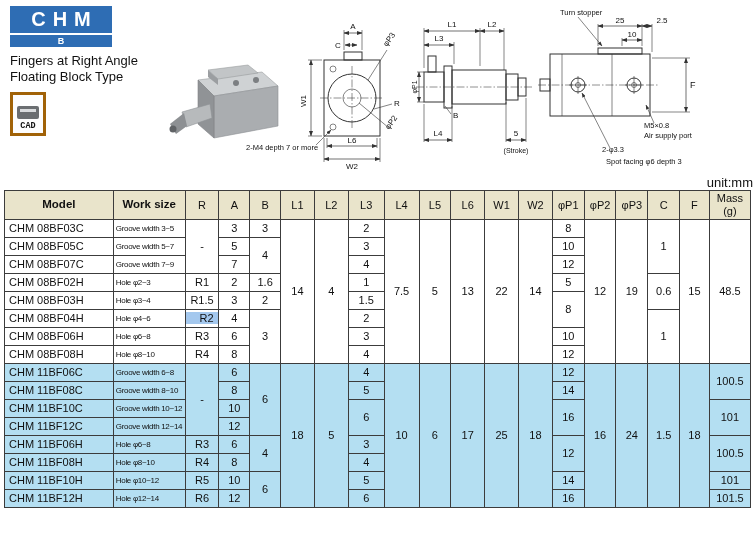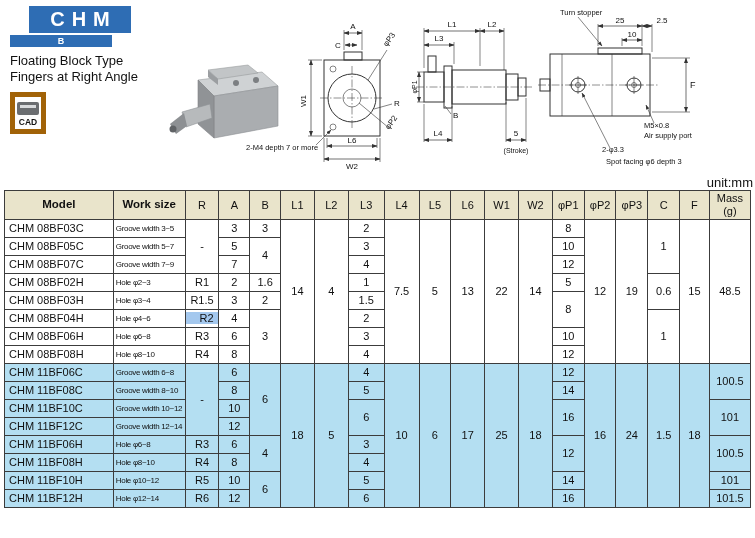--- a/index.html
+++ b/index.html
@@ -6,32 +6,32 @@
   html,body { margin:0; padding:0; }
   body {
     position:relative; width:755px; height:538px; background:#fff;
     font-family:"Liberation Sans","DejaVu Sans",sans-serif; color:#111; overflow:hidden;
   }
 
   
   .logo-main {
     position:absolute; left:10px; top:6px; width:102px; height:27px;
     background:var(--accent_blue,#2e6db4); color:#fff; font-size:20px; font-weight:bold;
-    letter-spacing:7px; text-align:center; line-height:27px; padding-left:7px;margin-left:19px;
+    letter-spacing:7px; text-align:center; line-height:27px; padding-left:7px;
   }
   .logo-sub {
     position:absolute; left:10px; top:35px; width:102px; height:12px;
     background:var(--accent_blue,#2e6db4); color:#fff; font-size:9px; font-weight:bold;
     text-align:center; line-height:12px;
   }
   .subtitle { position:absolute; left:10px; top:53px; font-size:13px; line-height:1.25; }
 
   
-  .cad { position:absolute; left:10px; top:92px; width:36px; border:5px solid #a16207;
-         padding:5px 2px 2px; text-align:center; background:#fdfdfd; cursor:pointer; }
+  .cad { position:absolute; left:10px; top:92px; width:36px; border:3px solid #a16207;
+         padding:11px 2px 2px; text-align:center; background:#fdfdfd; cursor:pointer;font-family:Liberation Mono, monospace; }
   .cad-icon { margin:0 auto; width:22px; height:13px; background:#6a6d70; border-radius:2px; position:relative; }
   .cad-icon::after { content:""; position:absolute; left:3px; top:3px; right:3px; height:3px; background:#d9dbdd; }
   .cad-label { font-size:8.5px; font-weight:bold; margin-top:2px; }
 
   
   svg.dwg { position:absolute; overflow:visible; }
   svg text { font-family:"Liberation Sans","DejaVu Sans",sans-serif; fill:#111; }
   .t7 { font-size:7px; } .t75 { font-size:7.5px; } .t8 { font-size:8px; } .t9 { font-size:9px; }
   .mid { text-anchor:middle; }
   .ln  { fill:none; stroke:#333; stroke-width:1; }
@@ -57,22 +57,22 @@
   td.c-model { text-align:left !important; padding-left:4px !important;margin-left:40px; }
   td.c-work  { text-align:left !important; padding-left:2px !important; font-size:8px; letter-spacing:-0.3px; }
   td .hl { background:var(--selection_bg,#a4c8ee); padding:0 14px; }
 </style>
 </head>
 <body>
 
 <div class="logo-main">CHM</div>
 <div class="logo-sub">B</div>
 <div class="subtitle">
+  <div>Fingers at Right Angle</div>
   <div>Floating Block Type</div>
-  <div>Fingers at Right Angle</div>
 </div>
 <div class="cad">
   <div class="cad-icon"></div>
   <div class="cad-label">CAD</div>
 </div>
 
 <svg class="dwg" style="left:164px;top:50px" width="122" height="102" viewBox="0 0 122 102">
   <defs>
     <marker id="arw" viewBox="0 0 8 6" markerWidth="8" markerHeight="6" refX="7.5" refY="3" orient="auto-start-reverse">
       <path d="M0,0 L8,3 L0,6 z" fill="#333"></path>

